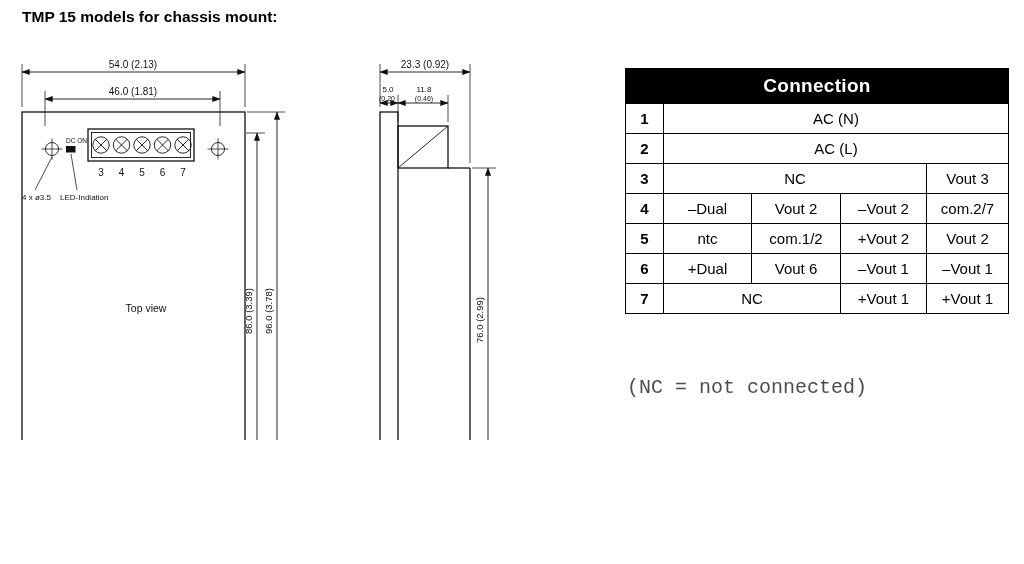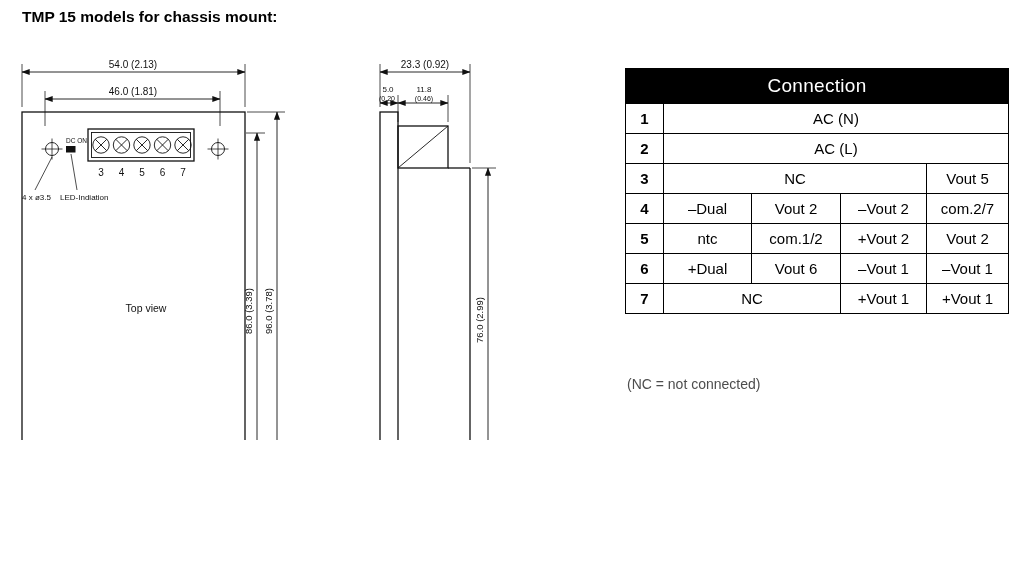--- a/index.html
+++ b/index.html
@@ -21,33 +21,33 @@
   .table-wrap { position:absolute; left:625px; top:68px; }
   .conn-table {
     border-collapse:collapse; table-layout:fixed; width:383px;
     font-size:15px; color:#000; background:#fff;
   }
   .conn-table th, .conn-table td {
     border:1.3px solid #000; text-align:center; vertical-align:middle;
     padding:2px 2px;
   }
   .conn-table th.tbl-title {
-    background:#000; color:#fff; font-size:19px; font-weight:normal;
+    background:#000; color:#fff; font-size:19px; font-weight:bold;
     height:30px; letter-spacing:0.3px;margin-left:20px;
   }
   .conn-table tr.col-head th {
     font-weight:bold; white-space:pre-line; height:44px; font-size:15.5px;
     line-height:1.35;
   }
   .conn-table td { height:25px; }
   .conn-table td.pin-cell { font-weight:bold; }
 
   .nc-note {
     position:absolute; left:627px; top:376px;
-    font-size:14px; color:#4d4d4d;
+    font-size:20px; color:#4d4d4d;font-family:Liberation Mono, monospace;
   }
   .weight-note {
     position:absolute; left:627px; top:528px;
     font-size:16.5px; color:#4d4d4d;
   }
 </style>
 </head>
 <body>
 
 <div class="page">
@@ -242,21 +242,21 @@
           <td class="pin-cell">1</td>
           <td colspan="4">AC (N)</td>
         </tr>
         <tr>
           <td class="pin-cell">2</td>
           <td colspan="4">AC (L)</td>
         </tr>
         <tr>
           <td class="pin-cell">3</td>
           <td colspan="3">NC</td>
-          <td>Vout 5</td>
+          <td>Vout 3</td>
         </tr>
         <tr>
           <td class="pin-cell">4</td>
           <td>–Dual</td>
           <td>Vout 2</td>
           <td>–Vout 2</td>
           <td>com.2/7</td>
         </tr>
         <tr>
           <td class="pin-cell">5</td>

